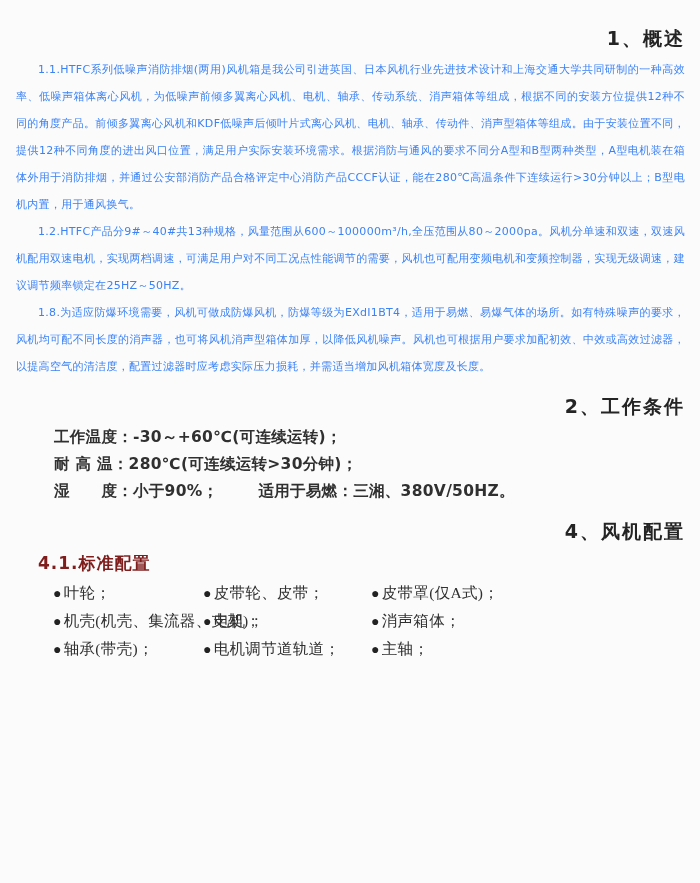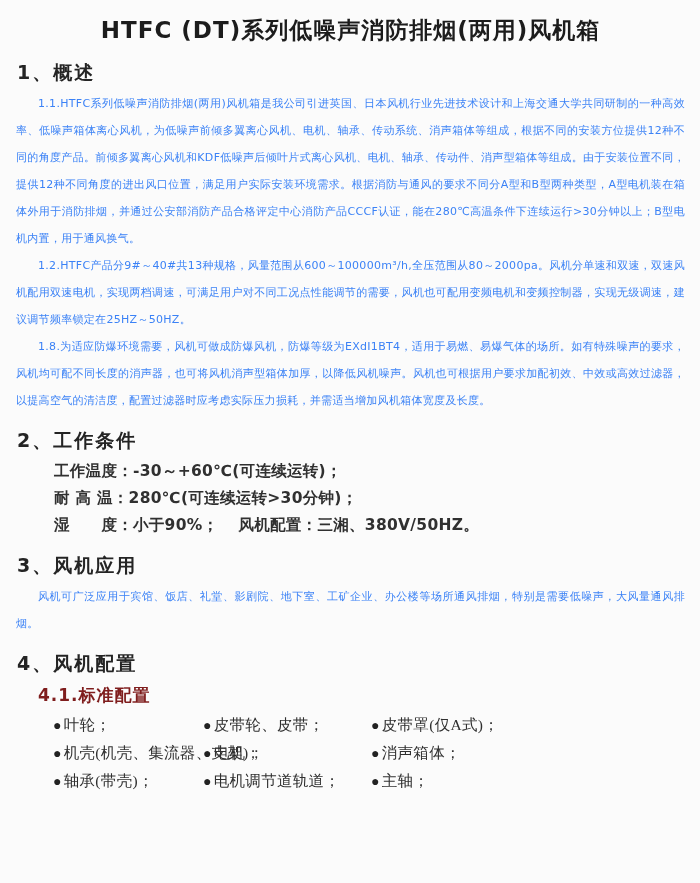--- a/index.html
+++ b/index.html
@@ -29,41 +29,42 @@
     color: #1c1c1c;
     line-height: 32px;
   }
   .sec-heading {
     margin: 13px 0 5px 1px;
     font-size: 19px;
     font-weight: bold;
     letter-spacing: 2px;
     color: #242424;
     line-height: 26px;
+    text-align: right;
   }
   .para {
     margin: 0;
     font-size: 11px;
     line-height: 27px;
     text-align: justify;
     text-indent: 2em;
     letter-spacing: 0.3px;
     color: #3b82f6;
   }
   .cond-line {
     margin: 0 0 0 38px;
     font-size: 15.5px;
     line-height: 27px;
     letter-spacing: 0.3px;
     color: #303030;
     font-weight: bold;
   }
   .cond-row {
     display: flex;
-    gap: 20px;
+    gap: 40px;
     flex-wrap: nowrap;
     text-align: center;
   }
   .sub-heading {
     margin: 7px 0 3px 22px;
     font-size: 17px;
     font-weight: bold;
     letter-spacing: 1px;
     color: #7f1d1d;
     line-height: 25px;
@@ -87,43 +88,38 @@
     font-size: 14px;
     color: #222;
   }
   section { display: block; }
 </style>
 </head>
 <body>
 
 <div class="page">
 
-  <h1 class="doc-title">HTFC (DT)系列低噪声消防排烟(两用)风机箱</h1>
 
   <section>
     <h2 class="sec-heading">1、概述</h2>
     <p class="para">1.1.HTFC系列低噪声消防排烟(两用)风机箱是我公司引进英国、日本风机行业先进技术设计和上海交通大学共同研制的一种高效率、低噪声箱体离心风机，为低噪声前倾多翼离心风机、电机、轴承、传动系统、消声箱体等组成，根据不同的安装方位提供12种不同的角度产品。前倾多翼离心风机和KDF低噪声后倾叶片式离心风机、电机、轴承、传动件、消声型箱体等组成。由于安装位置不同，提供12种不同角度的进出风口位置，满足用户实际安装环境需求。根据消防与通风的要求不同分A型和B型两种类型，A型电机装在箱体外用于消防排烟，并通过公安部消防产品合格评定中心消防产品CCCF认证，能在280℃高温条件下连续运行&gt;30分钟以上；B型电机内置，用于通风换气。</p>
     <p class="para">1.2.HTFC产品分9#～40#共13种规格，风量范围从600～100000m³/h,全压范围从80～2000pa。风机分单速和双速，双速风机配用双速电机，实现两档调速，可满足用户对不同工况点性能调节的需要，风机也可配用变频电机和变频控制器，实现无级调速，建议调节频率锁定在25HZ～50HZ。</p>
     <p class="para">1.8.为适应防爆环境需要，风机可做成防爆风机，防爆等级为EXdI1BT4，适用于易燃、易爆气体的场所。如有特殊噪声的要求，风机均可配不同长度的消声器，也可将风机消声型箱体加厚，以降低风机噪声。风机也可根据用户要求加配初效、中效或高效过滤器，以提高空气的清洁度，配置过滤器时应考虑实际压力损耗，并需适当增加风机箱体宽度及长度。</p>
   </section>
 
   <section>
     <h2 class="sec-heading">2、工作条件</h2>
     <div class="cond-line">工作温度：-30～+60℃(可连续运转)；</div>
     <div class="cond-line">耐 高 温：280℃(可连续运转&gt;30分钟)；</div>
     <div class="cond-line cond-row">
       <span>湿　　度：小于90%；</span>
-      <span>风机配置：三湘、380V/50HZ。</span>
+      <span>适用于易燃：三湘、380V/50HZ。</span>
     </div>
   </section>
 
-  <section>
-    <h2 class="sec-heading">3、风机应用</h2>
-    <p class="para">风机可广泛应用于宾馆、饭店、礼堂、影剧院、地下室、工矿企业、办公楼等场所通风排烟，特别是需要低噪声，大风量通风排烟。</p>
-  </section>
 
   <section>
     <h2 class="sec-heading">4、风机配置</h2>
     <h3 class="sub-heading">4.1.标准配置</h3>
     <div class="bullet-grid">
       <div class="bullet-item"><span class="bullet">●</span><span>叶轮；</span></div>
       <div class="bullet-item"><span class="bullet">●</span><span>皮带轮、皮带；</span></div>
       <div class="bullet-item"><span class="bullet">●</span><span>皮带罩(仅A式)；</span></div>
       <div class="bullet-item"><span class="bullet">●</span><span>机壳(机壳、集流器、支架)；</span></div>
       <div class="bullet-item"><span class="bullet">●</span><span>电机；</span></div>

